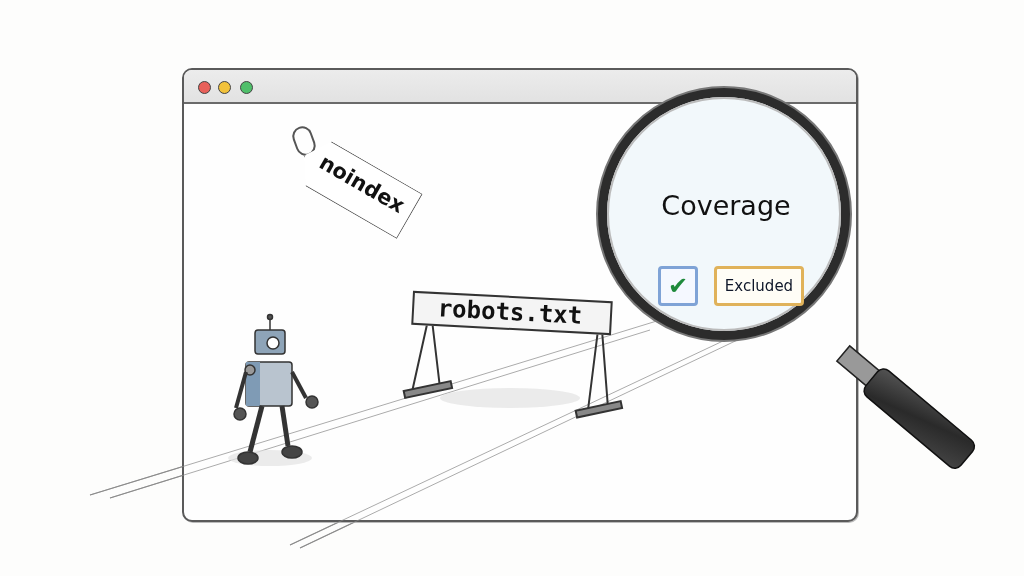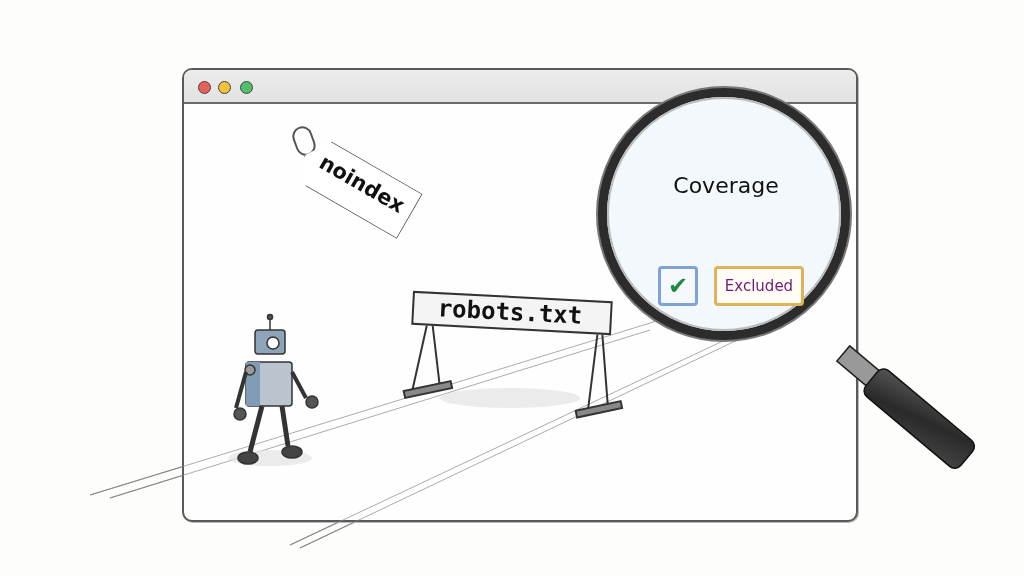--- a/index.html
+++ b/index.html
@@ -53,31 +53,31 @@
       position: absolute; left: 0; top: 0; width: 196px; text-align: center;
       font-family: "DejaVu Sans Mono", monospace; font-weight: bold; font-size: 24px;
       color: #111; line-height: 32px; transform: rotate(3deg);
     }
 
     .lens-text-1, .lens-text-2 {
       position: absolute; width: 240px; text-align: center;
       font-family: "DejaVu Sans", sans-serif; color: #111;
     }
     .lens-text-1 { left: 606px; top: 148px; font-size: 33px; }
-    .lens-text-2 { left: 606px; top: 173px; font-size: 22px; }
+    .lens-text-2 { left: 606px; top: 190px; font-size: 27px; }
     .checkbox {
       position: absolute; left: 658px; top: 266px; width: 34px; height: 34px;
       border: 3px solid #7fa3d6; border-radius: 4px; background: #f5f8ff;
       display: flex; align-items: center; justify-content: center;
       color: #1f8a3c; font-size: 24px; font-weight: bold;
     }
     .excluded {
       position: absolute; left: 714px; top: 266px; width: 84px; height: 34px;
       border: 3px solid #e0b25a; border-radius: 4px; background: #fffdf6;
-      font-family: "DejaVu Sans", sans-serif; font-size: 15px; color: #701a75;
+      font-family: "DejaVu Sans", sans-serif; font-size: 15px; color: #0f172a;
       display: flex; align-items: center; justify-content: center;
     }
   </style>
 </head>
 <body>
 
 <div class="scene">
 
   <svg class="road-svg" width="1024" height="576">
     <g stroke="#777" stroke-width="1.2" fill="none" opacity="0.8">

